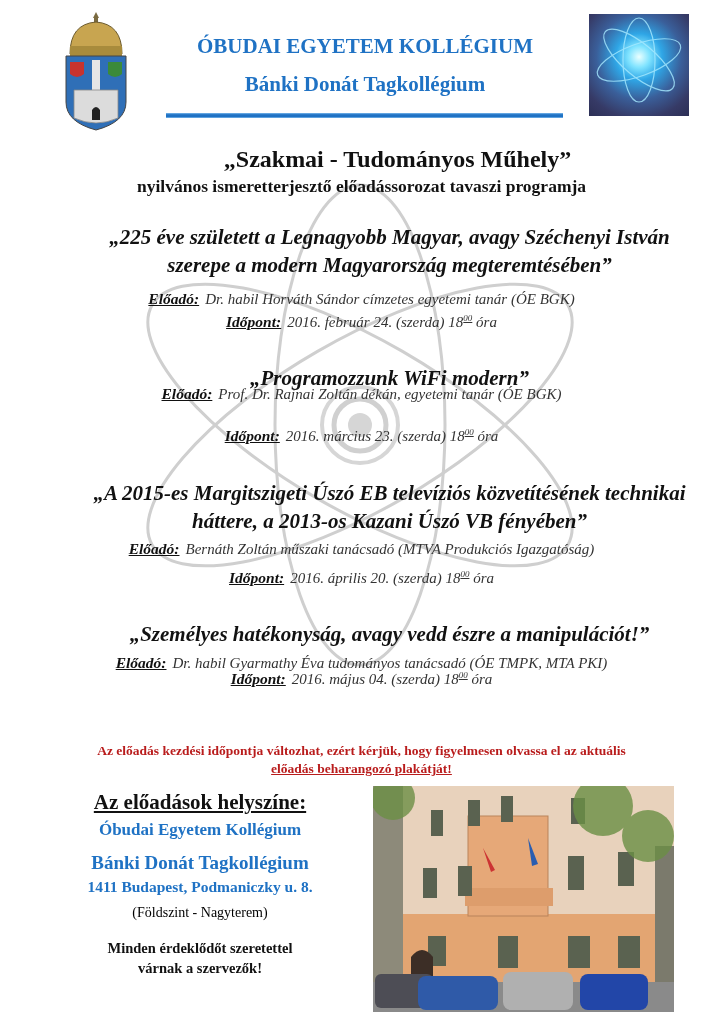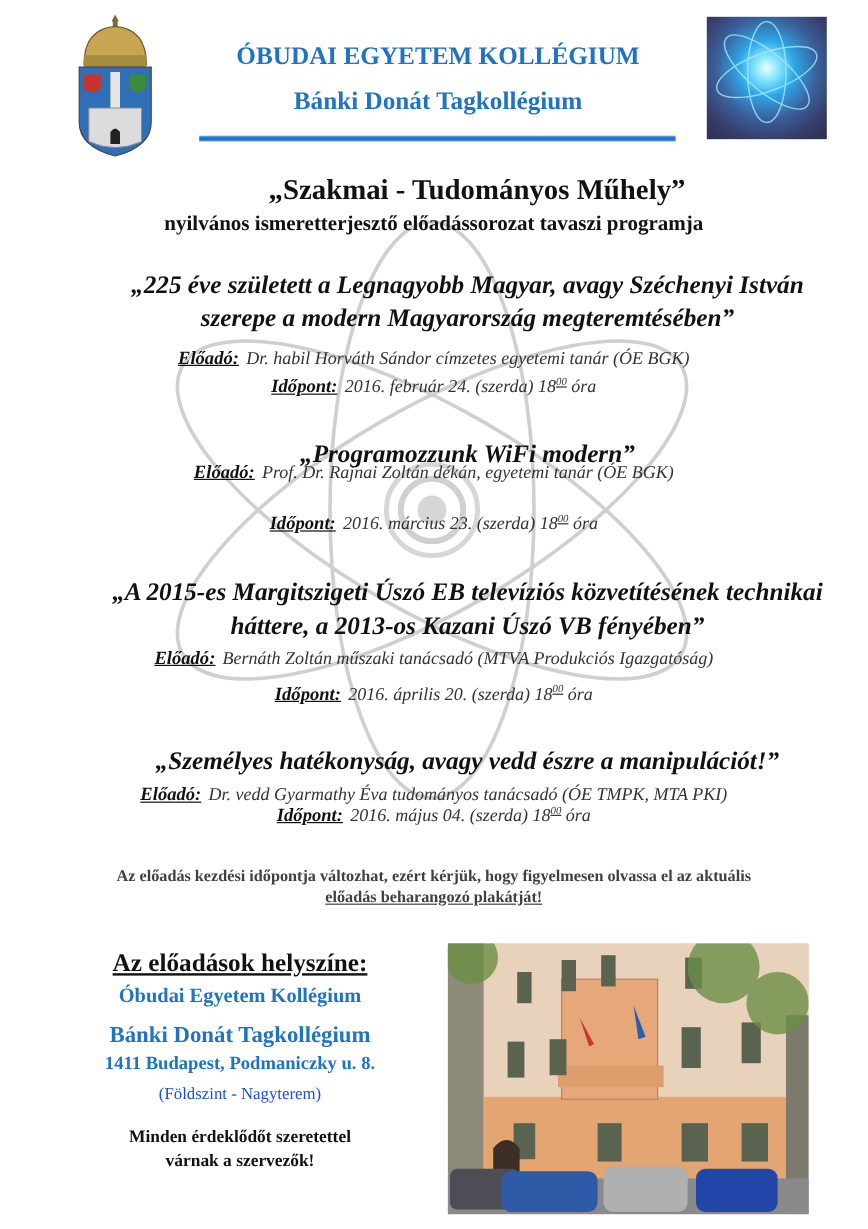--- a/index.html
+++ b/index.html
@@ -25,26 +25,26 @@
 
   .series-title { font-weight: bold; font-size: 24px; padding-left: 36px; }
   .series-sub { font-weight: bold; font-size: 17.5px; }
 
   .ev-title { font-weight: bold; font-style: italic; font-size: 21px; margin-left: 28px; }
   .ev-meta { font-size: 15px; font-style: italic; color: #333; }
   .ev-label { font-weight: bold; font-style: italic; text-decoration: underline; color: #111; font-size: 15.5px; margin-right: 6px; }
   .ev-label.time { }
   .ev-meta sup { font-size: 9px; text-decoration: underline; }
 
-  .notice { font-weight: bold; color: #404040; font-size: 13.5px; }
+  .notice { font-weight: bold; color: #b91c1c; font-size: 13.5px; margin-top: 21px; }
 
   .venue { position: absolute; left: 40px; width: 320px; text-align: center; z-index: 2; white-space: nowrap; }
   .venue-head { font-weight: bold; font-size: 21px; text-decoration: underline; color: #111; }
   .venue-blue { font-weight: bold; color: #1f72c4; }
-  .venue-room { color: #1d4ed8; font-size: 14px; }
+  .venue-room { color: #000000; font-size: 14px; }
   .venue-invite { font-weight: bold; font-size: 14.5px; color: #111; }
 
   .photo { position: absolute; left: 373px; top: 786px; width: 301px; height: 226px; z-index: 2; overflow: hidden; }
 </style>
 </head>
 <body>
 
 <svg class="watermark" viewBox="0 0 500 520">
   <g fill="none" stroke="#cfcfcf" stroke-width="3">
     <ellipse cx="250" cy="260" rx="85" ry="240"></ellipse>
@@ -108,21 +108,21 @@
   <div class="line ev-title" style="top:509px;">háttere, a 2013-os Kazani Úszó VB fényében”</div>
   <div class="line ev-meta" style="top:540px;">
     <span class="ev-label">Előadó:</span><span>Bernáth Zoltán műszaki tanácsadó (MTVA Produkciós Igazgatóság)</span>
   </div>
   <div class="line ev-meta" style="top:569px;">
     <span class="ev-label time">Időpont:</span><span>2016. április 20. (szerda) 18</span><sup>00</sup> <span>óra</span>
   </div>
 
   <div class="line ev-title" style="top:622px;">„Személyes hatékonyság, avagy vedd észre a manipulációt!”</div>
   <div class="line ev-meta" style="top:654px;">
-    <span class="ev-label">Előadó:</span><span>Dr. vedd Gyarmathy Éva tudományos tanácsadó (ÓE TMPK, MTA PKI)</span>
+    <span class="ev-label">Előadó:</span><span>Dr. habil Gyarmathy Éva tudományos tanácsadó (ÓE TMPK, MTA PKI)</span>
   </div>
   <div class="line ev-meta" style="top:670px;">
     <span class="ev-label time">Időpont:</span><span>2016. május 04. (szerda) 18</span><sup>00</sup> <span>óra</span>
   </div>
 
   <div class="line notice" style="top:722px;">Az előadás kezdési időpontja változhat, ezért kérjük, hogy figyelmesen olvassa el az aktuális</div>
   <div class="line notice" style="top:740px;text-decoration:underline;">előadás beharangozó plakátját!</div>
 </div>
 
 <div class="venue venue-head" style="top:790px;">Az előadások helyszíne:</div>

